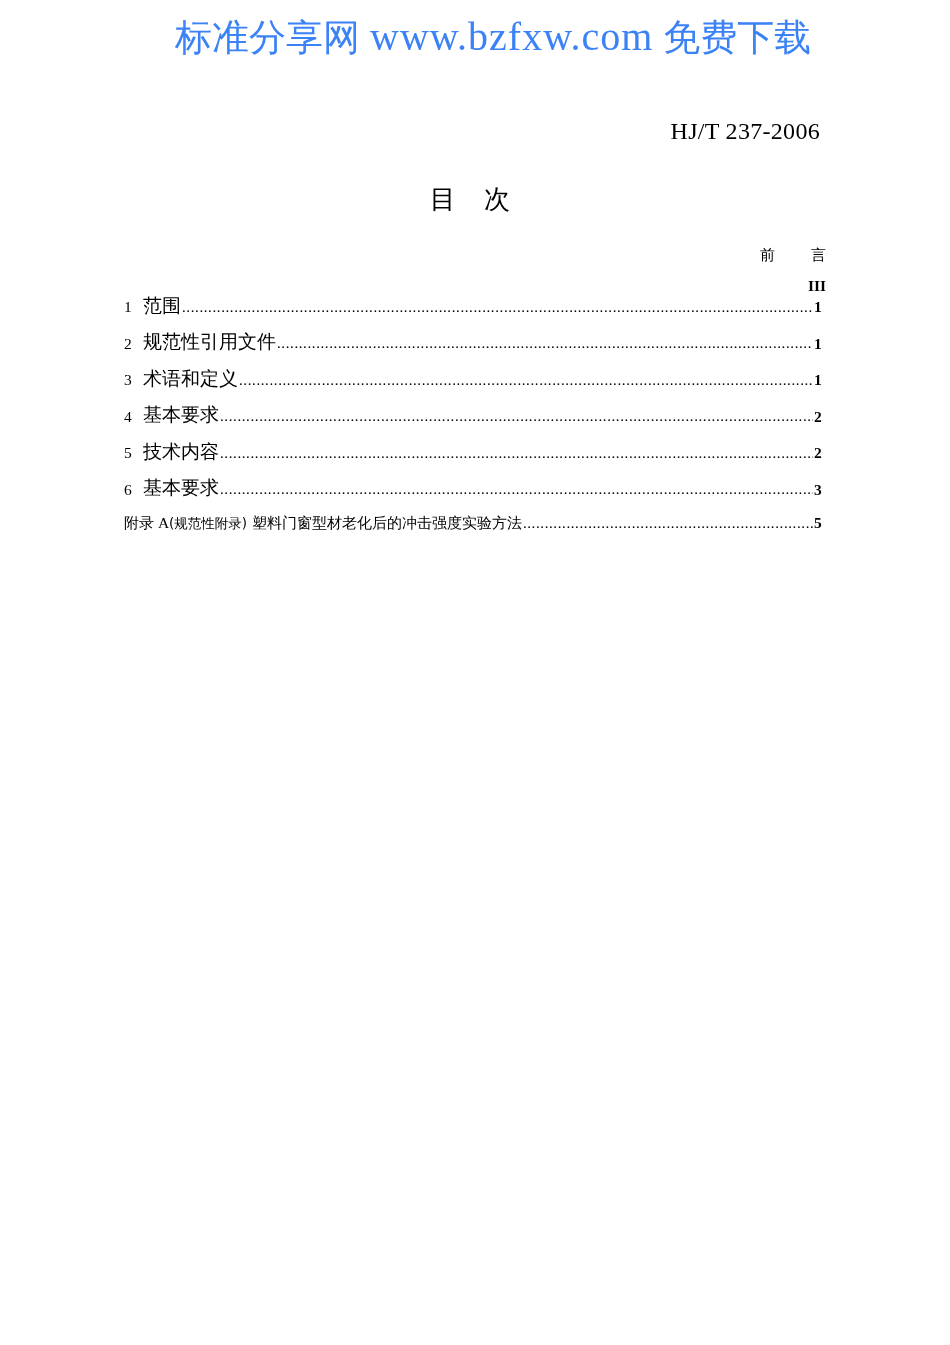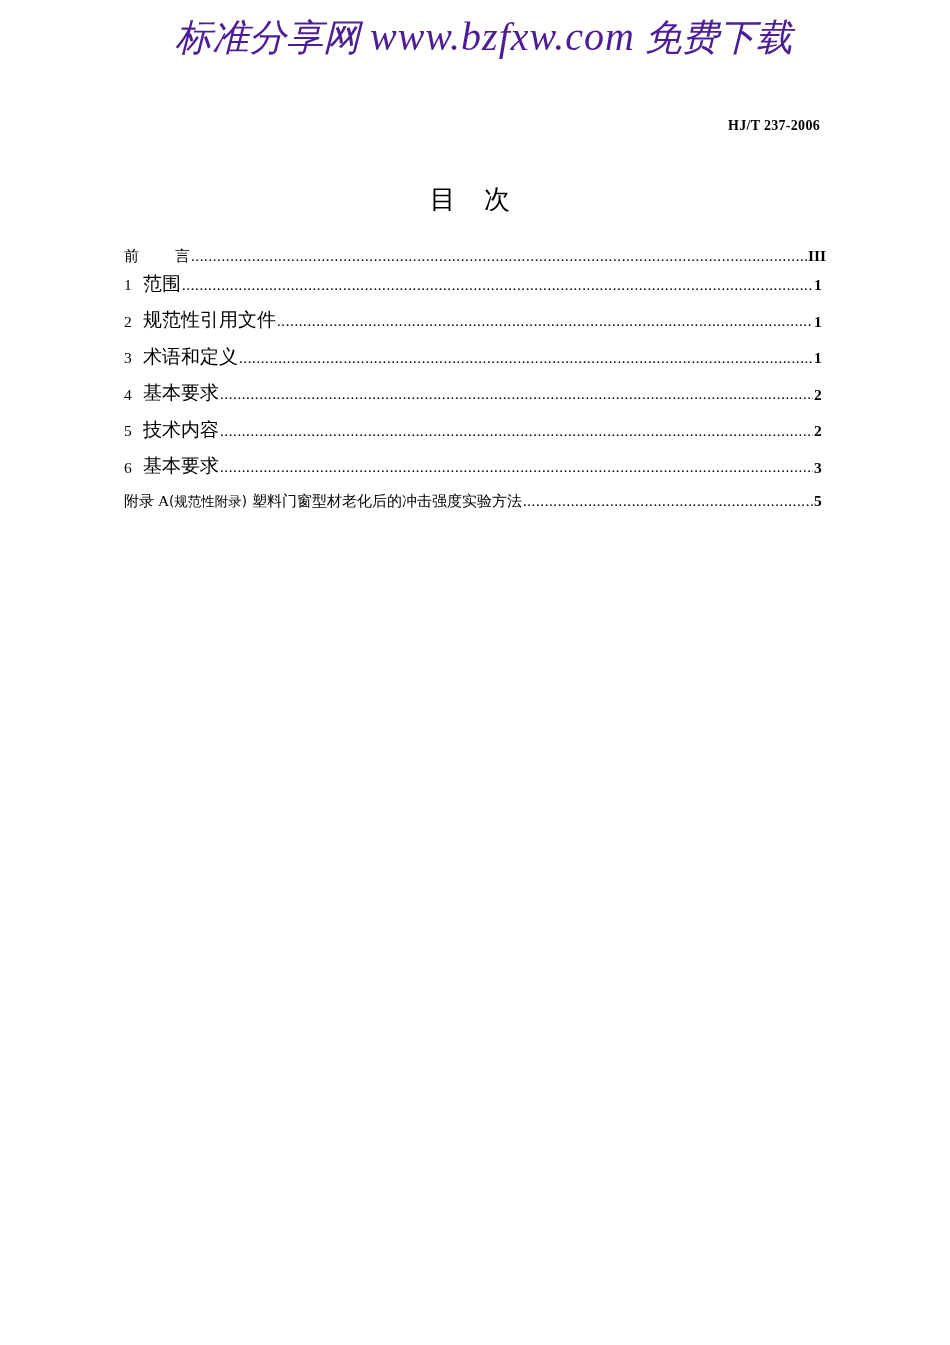--- a/index.html
+++ b/index.html
@@ -24,41 +24,40 @@
   
   .watermark {
     position: absolute;
     left: 175px;
     top: 14px;
     width: 760px;
     font-family: "Liberation Serif", serif;
     font-size: 40px;
     line-height: 1.15;
     white-space: nowrap;
-    color: #4c1d95;
+    color: #3b82f6;
     letter-spacing: 0px;
-    font-style: italic;
   }
   .watermark .wm-cn {
     font-family: "DejaVu Sans", sans-serif;
     font-size: 37px;
   }
   .watermark .wm-url {
     font-family: "Liberation Serif", serif;
     font-size: 40px;
     letter-spacing: 1px;
   }
   
   .std-no {
     position: absolute;
     right: 130px;
     top: 118px;
     font-family: "Liberation Serif", serif;
-    font-weight: bold;
-    font-size: 14px;
+    font-weight: normal;
+    font-size: 24px;
     letter-spacing: 0.3px;
   }
   
   .doc-title {
     position: absolute;
     left: 0;
     right: 0;
     top: 182px;
     text-align: center;
     font-family: "DejaVu Sans", sans-serif;
@@ -76,21 +75,22 @@
   .toc-row {
     display: flex;
     align-items: flex-end;
     font-size: 15px;
     line-height: 1.0;
     margin-bottom: 17.5px;
     font-family: "DejaVu Sans", sans-serif;
     white-space: nowrap;
   }
   .toc-row.first {
-    margin-bottom: 10px;
+    margin-bottom: 2px;
+    flex-direction: column;
   }
   .toc-num {
     font-family: "Liberation Serif", serif;
     font-size: 15.5px;
     width: 19px;
     flex: 0 0 19px;
   }
   .toc-label {
     font-family: "DejaVu Sans", sans-serif;
     font-size: 19px;

